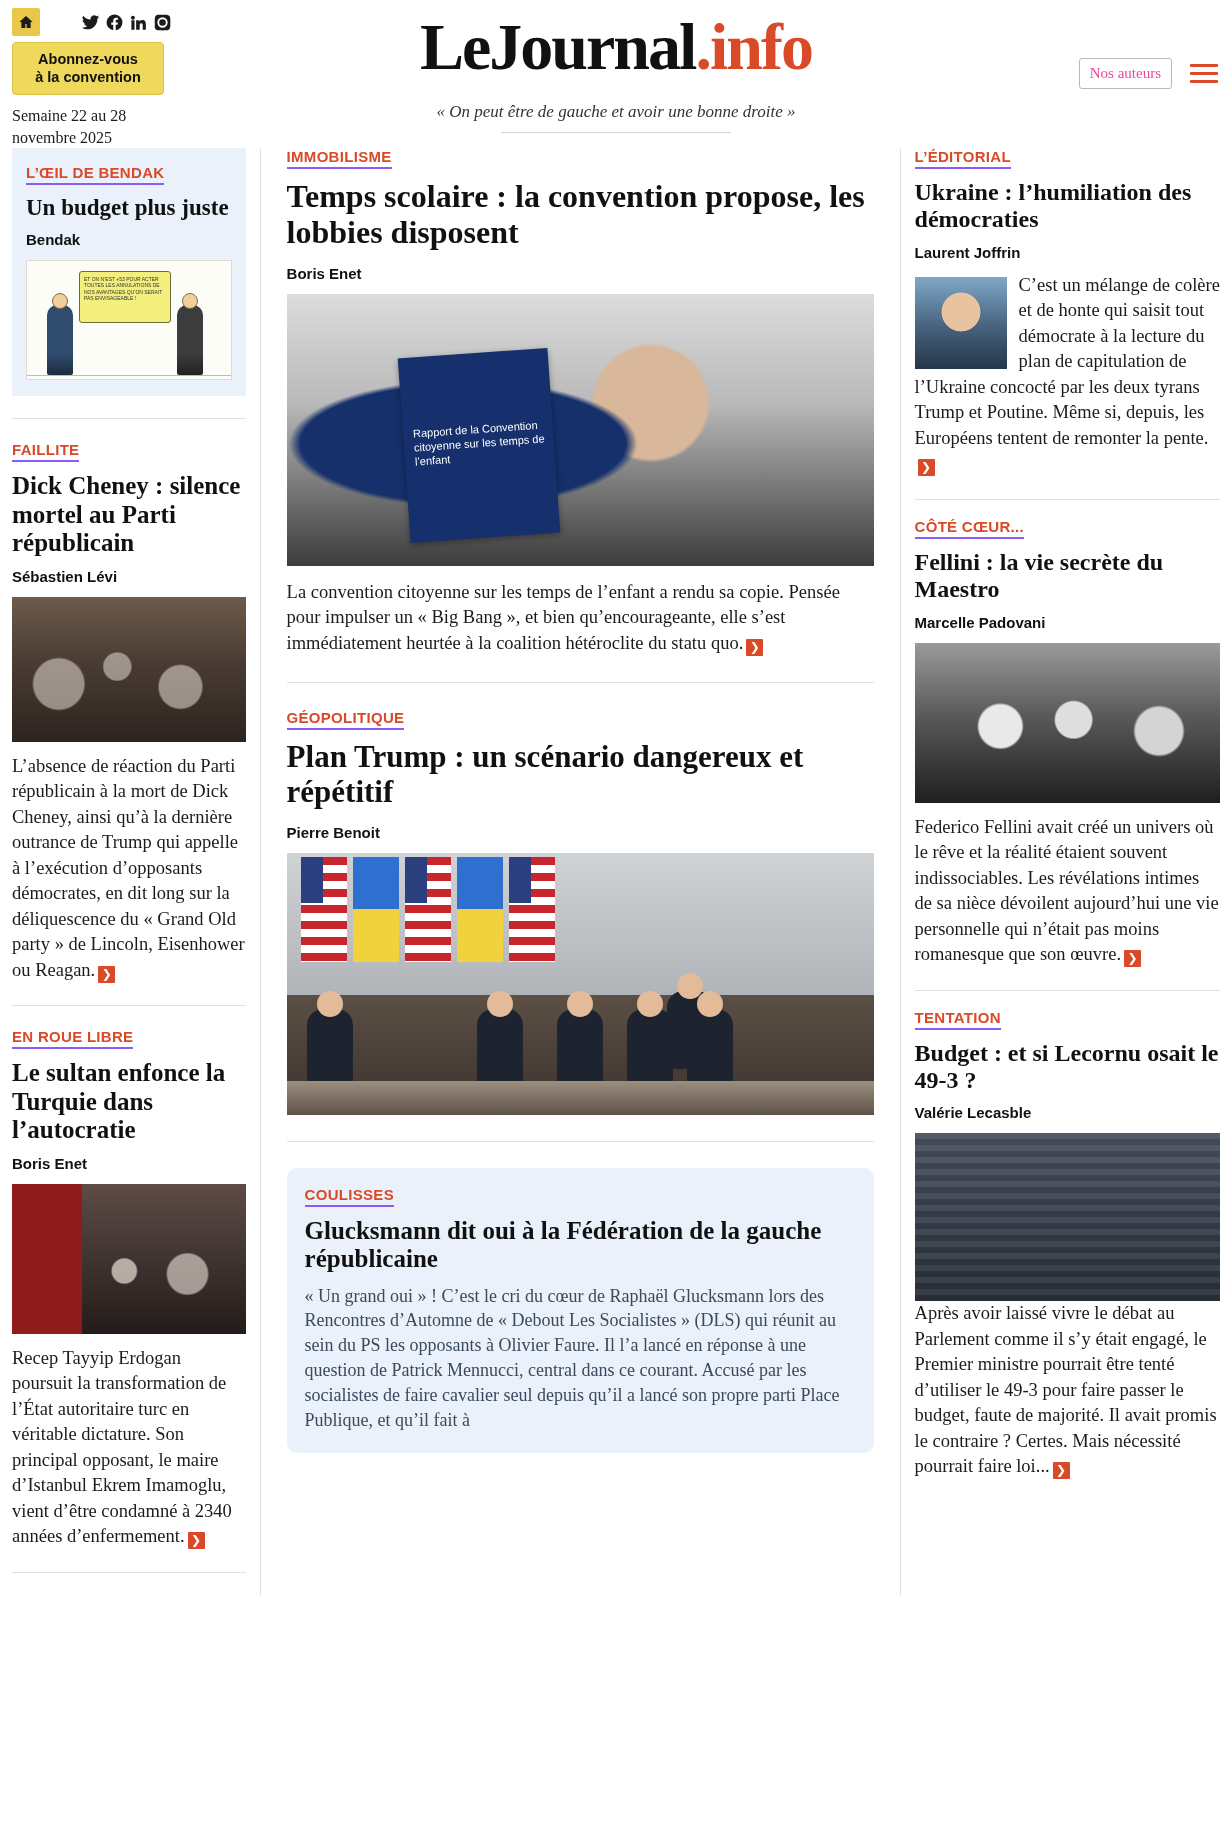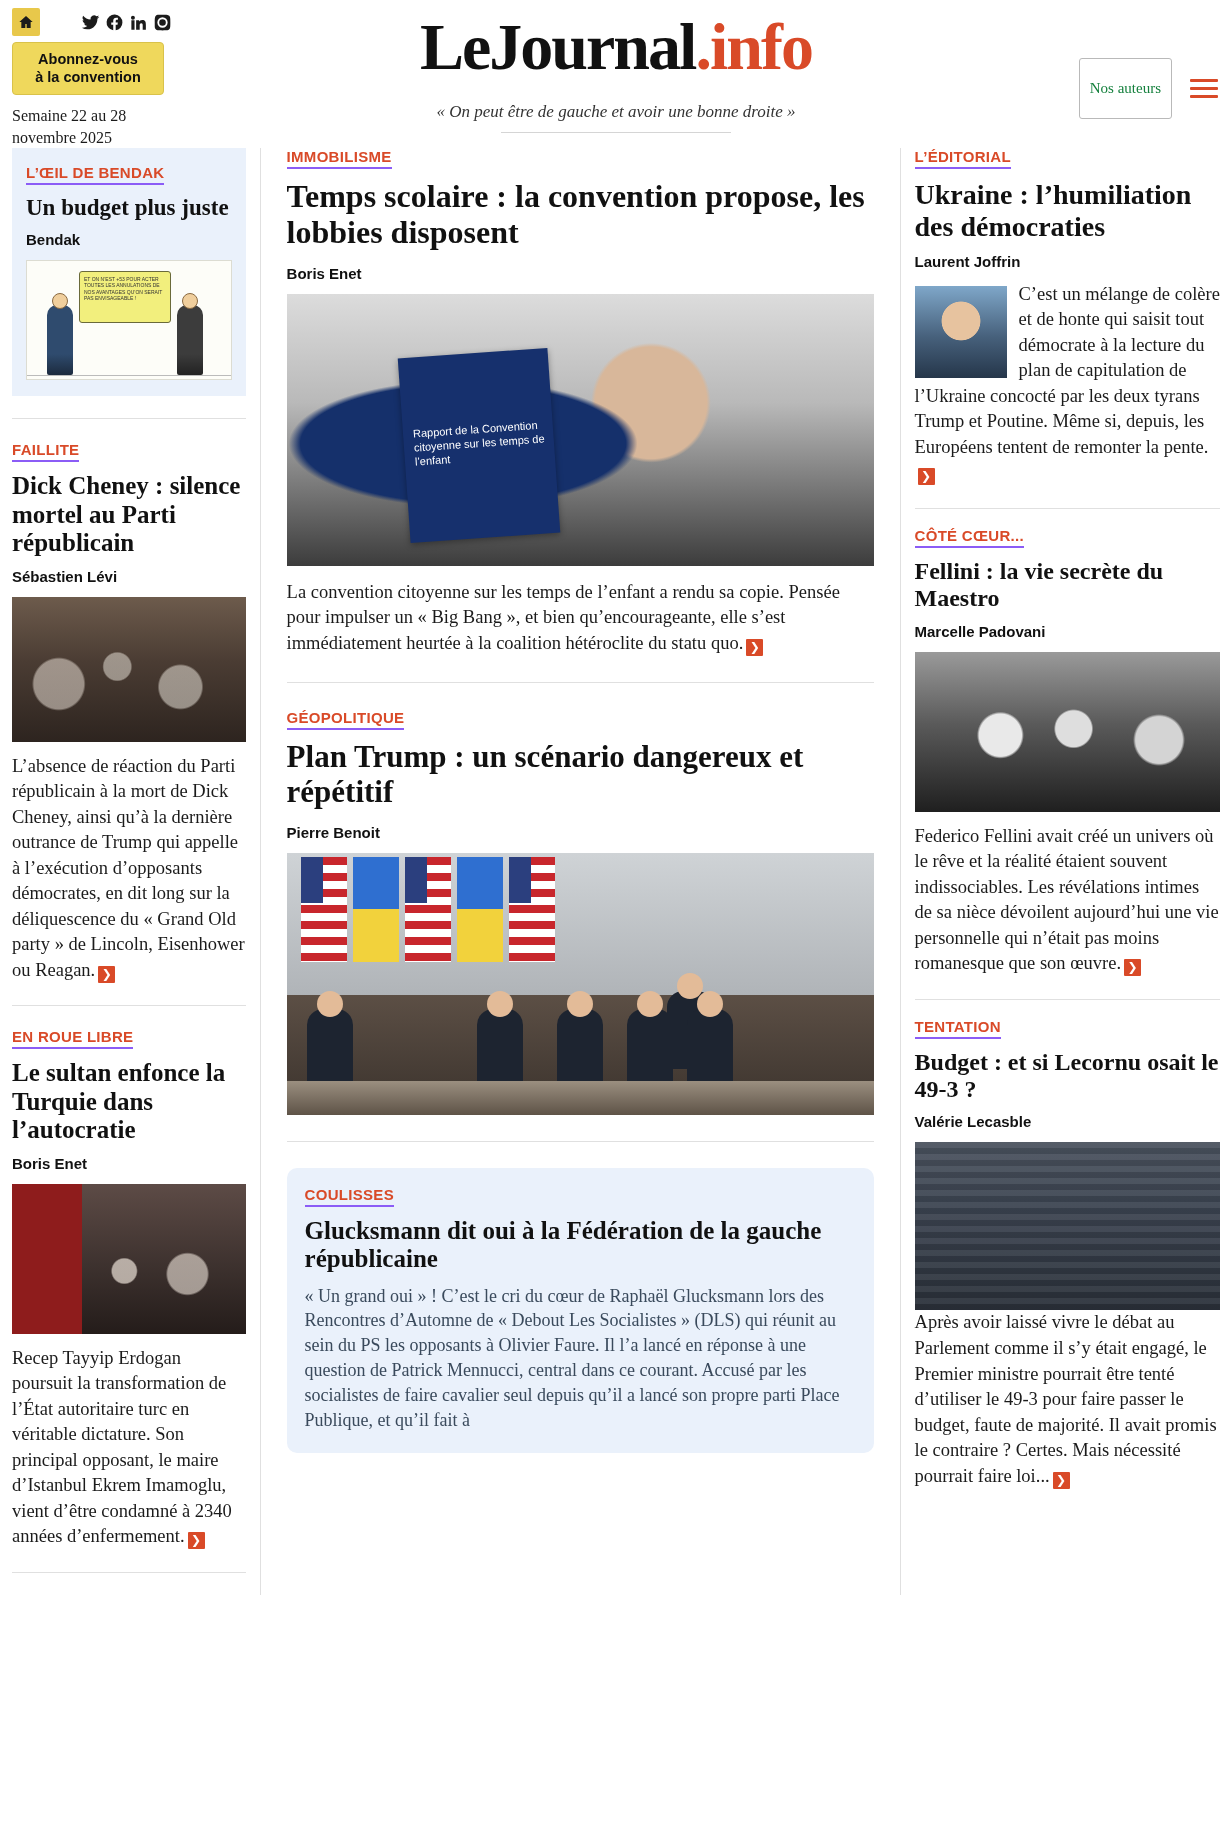--- a/index.html
+++ b/index.html
@@ -98,24 +98,24 @@
 
   .header-right {
     position: absolute;
     right: 14px; top: 58px;
     display: flex; align-items: center; gap: 18px;
   }
   .authors-btn {
     border: 1px solid #b9b9b9;
     background: #fff;
     border-radius: 3px;
-    padding: 21px 10px;
+    padding: 6px 10px;
     font-family: "Liberation Serif", serif;
     font-size: 15px;
-    color: #15803d;
+    color: #ec4899;
     cursor: pointer;
   }
   .burger { width: 28px; cursor: pointer; }
   .burger span {
     display: block; height: 3px; background: #d94a28;
     margin-bottom: 5px; border-radius: 1px;
   }
   .burger span:last-child { margin-bottom: 0; }
 
   
@@ -340,21 +340,21 @@
   .mid-title { font-size: 31px; line-height: 1.12; }
 
   .coulisses-box {
     background: #eaf1fb;
     padding: 18px 18px 20px 18px;
     border-radius: 10px;
   }
   .coulisses-box .art-title { font-size: 25px; }
   .coulisses-box .body-text { font-size: 18px; }
 
-  .editorial-box .art-title { font-size: 28px; }
+  .editorial-box .art-title { font-size: 24px; }
 </style>
 </head>
 <body>
 
 <div class="page">
 
   <div class="header">
 
     <div class="header-left">
       <div class="social-row">

